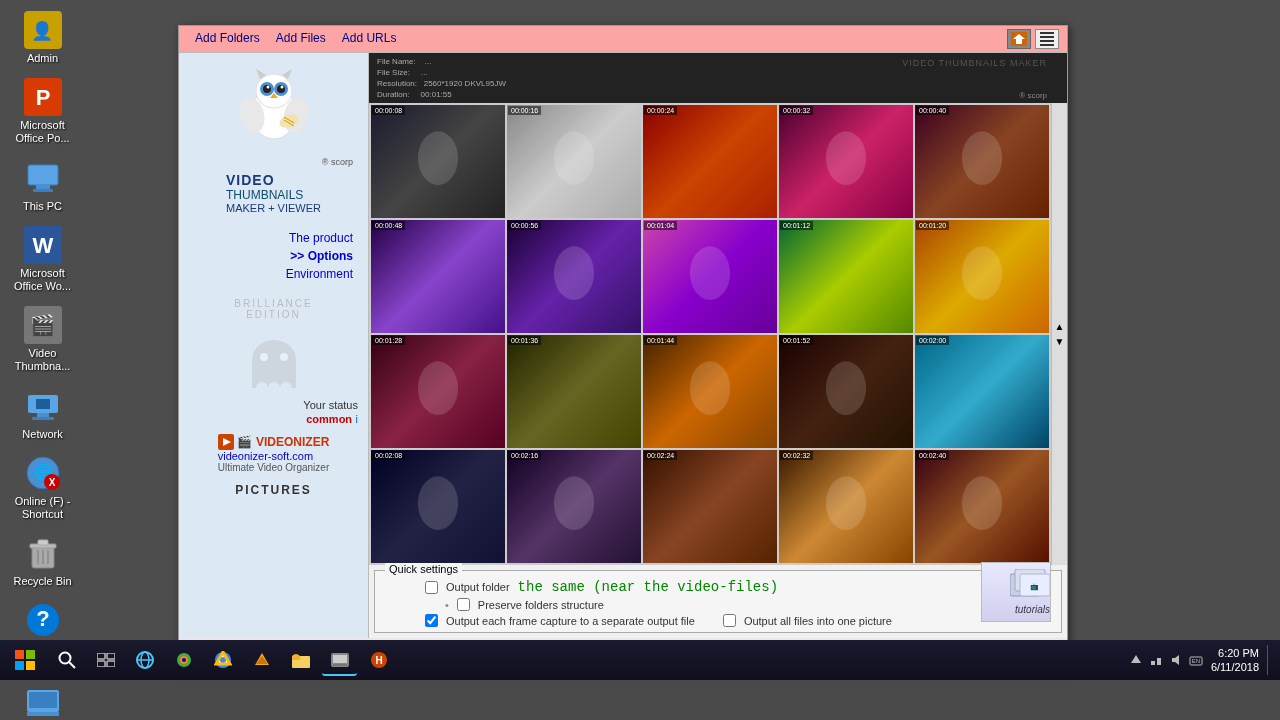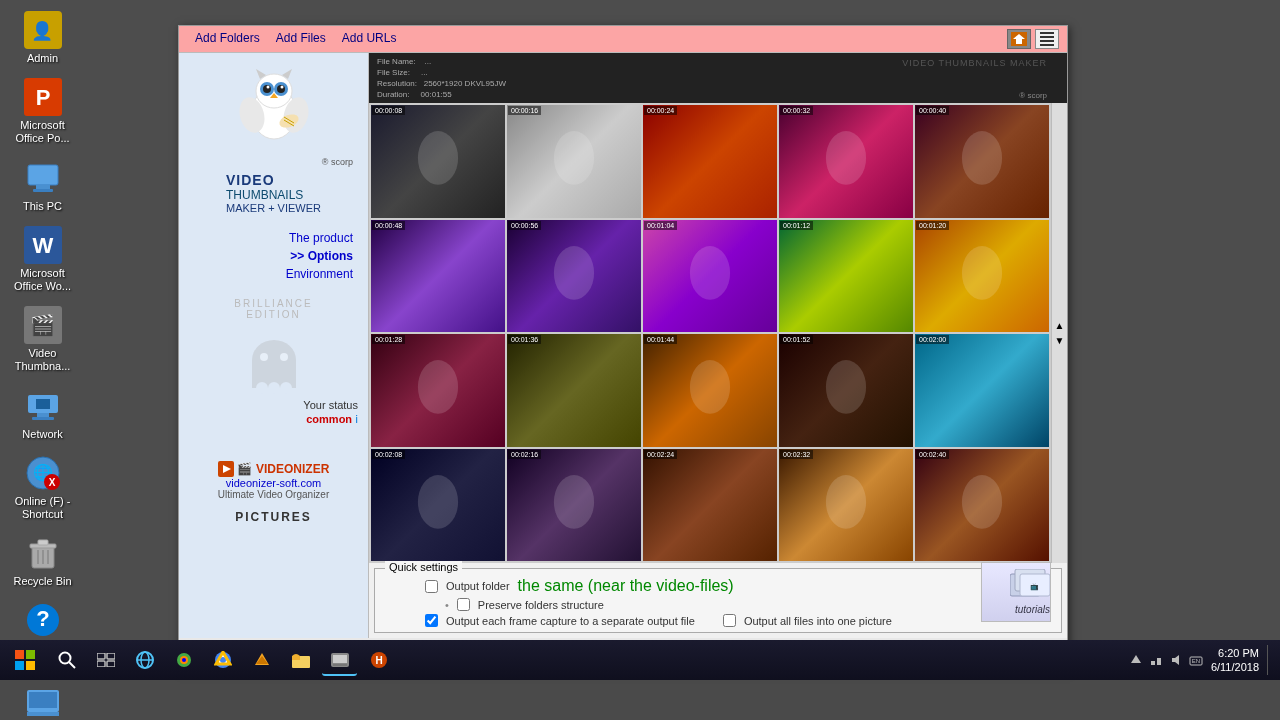--- a/index.html
+++ b/index.html
@@ -252,21 +252,22 @@
       gap: 8px;
       margin-top: 3px;
       padding-left: 40px;
     }
     .qs-label {
       font-size: 11px;
       color: #333;
     }
     .qs-value {
       color: #008800;
-      font-size: 16px;
+      font-size: 14px;
+      font-family: Liberation Mono, monospace;
     }
 
     .tutorials-btn {
       position: absolute;
       right: 10px;
       bottom: 10px;
       width: 70px;
       height: 60px;
       border: 1px solid #bbb;
       background: linear-gradient(to bottom, #e8e8ff, #d0d0ee);
@@ -571,21 +572,21 @@
             <circle cx="40" cy="22" r="4" fill="white"></circle>
           </svg>
         </div>
 
         <div class="sidebar-status">
           <span>Your status</span><br>
           <span class="status-value">common</span>
           <span style="color:#0078d7;cursor:pointer;font-size:11px">ℹ</span>
         </div>
 
-        <div class="sidebar-bottom" style="margin-top:35px;text-align:center">
+        <div class="sidebar-bottom" style="margin-top:8px;text-align:left">
           <div style="display:flex;align-items:center;justify-content:center;gap:4px">
             <svg width="16" height="16" viewBox="0 0 16 16">
               <rect width="16" height="16" rx="2" fill="#cc4400"></rect>
               <polygon points="5,4 5,12 13,8" fill="white"></polygon>
             </svg>
             <span style="font-size:12px;font-weight:bold;color:#cc3300">🎬 VIDEONIZER</span>
           </div>
           <div style="font-size:11px;color:#0000cc">videonizer-soft.com</div>
           <div style="font-size:10px;color:#555">Ultimate Video Organizer</div>
         </div>

